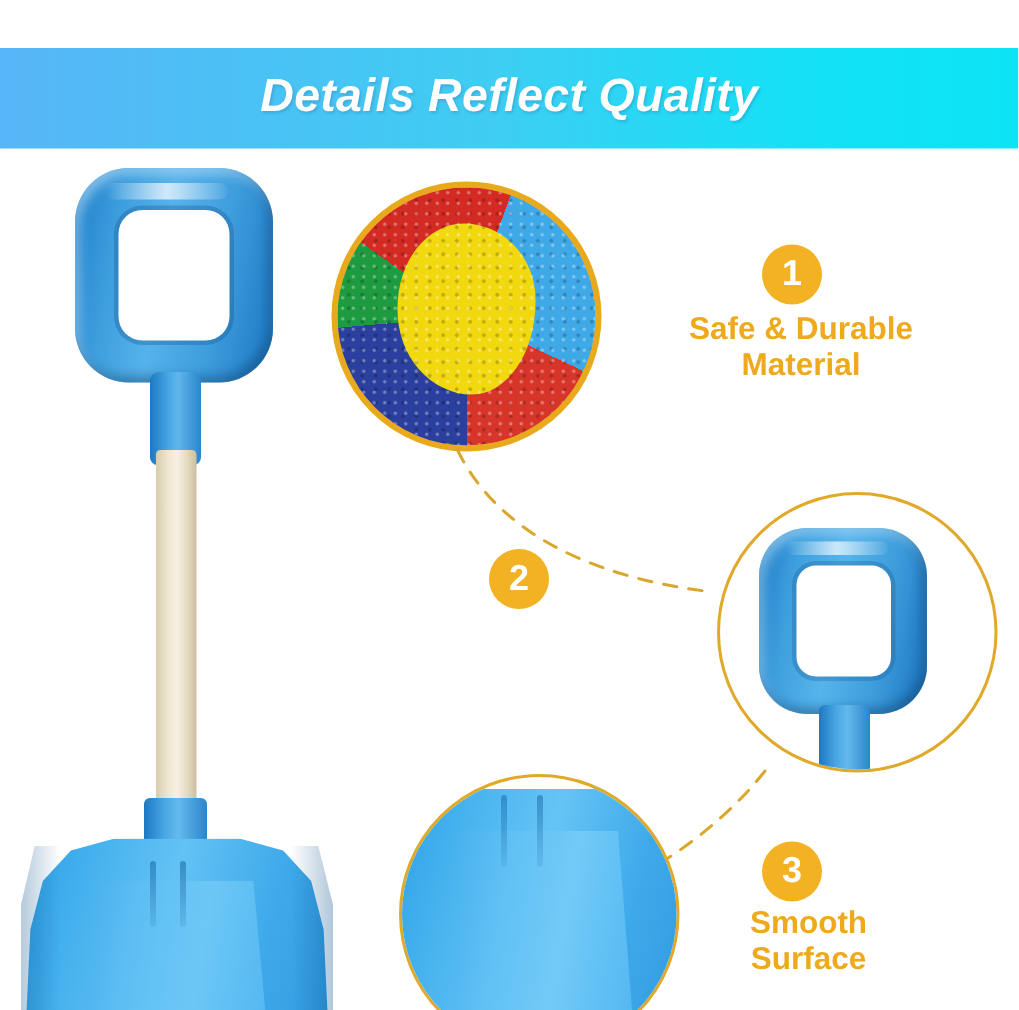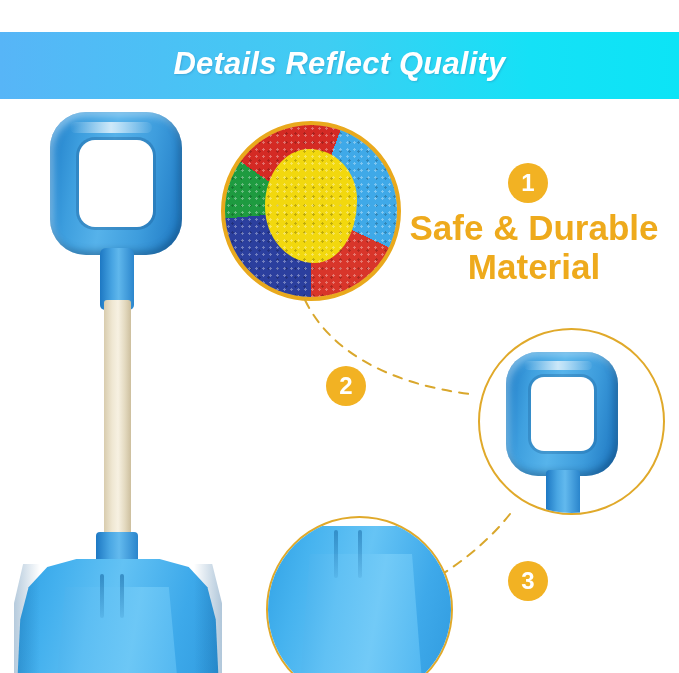--- a/index.html
+++ b/index.html
@@ -305,21 +305,21 @@
     background: #f2b223;
     color: #ffffff;
     font-size: 24px;
     font-weight: bold;
     text-align: center;
     line-height: 40px;
   }
   .feature-text {
     position: absolute;
     color: #eeaa1c;
-    font-size: 35px;
+    font-size: 21px;
     font-weight: bold;
     line-height: 1.12;
     text-align: center;
     white-space: pre-line;
   }
 
   #badge-1 { left: 508px; top: 131px; }
   #text-1  { left: 396px; top: 176px; width: 276px; }
 
   #badge-2 { left: 326px; top: 334px; }
@@ -391,14 +391,16 @@
     <div class="zridge b"></div>
   </div>
 
   <div class="badge" id="badge-1">1</div>
   <div class="feature-text" id="text-1">Safe &amp; Durable
 Material</div>
 
   <div class="badge" id="badge-2">2</div>
 
   <div class="badge" id="badge-3">3</div>
+  <div class="feature-text" id="text-3">Smooth
+Surface</div>
 
 </div>
 
 </body></html>

